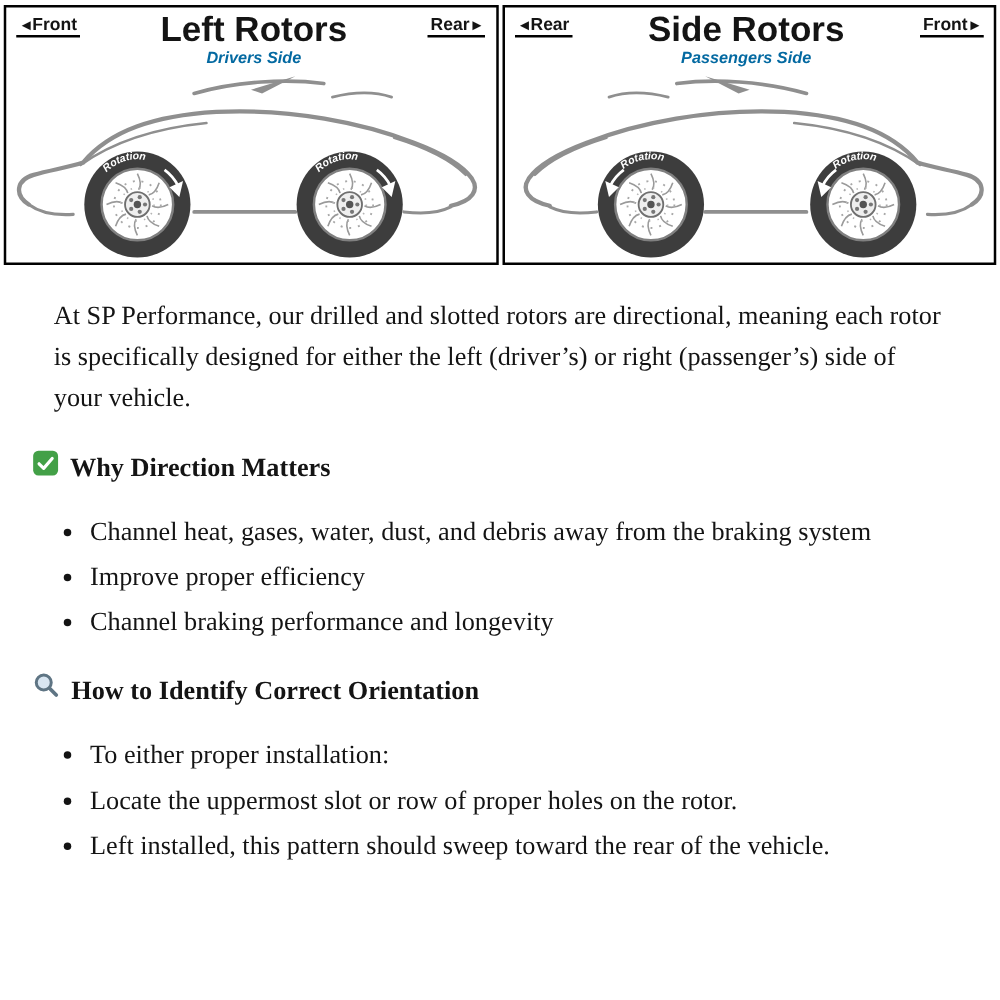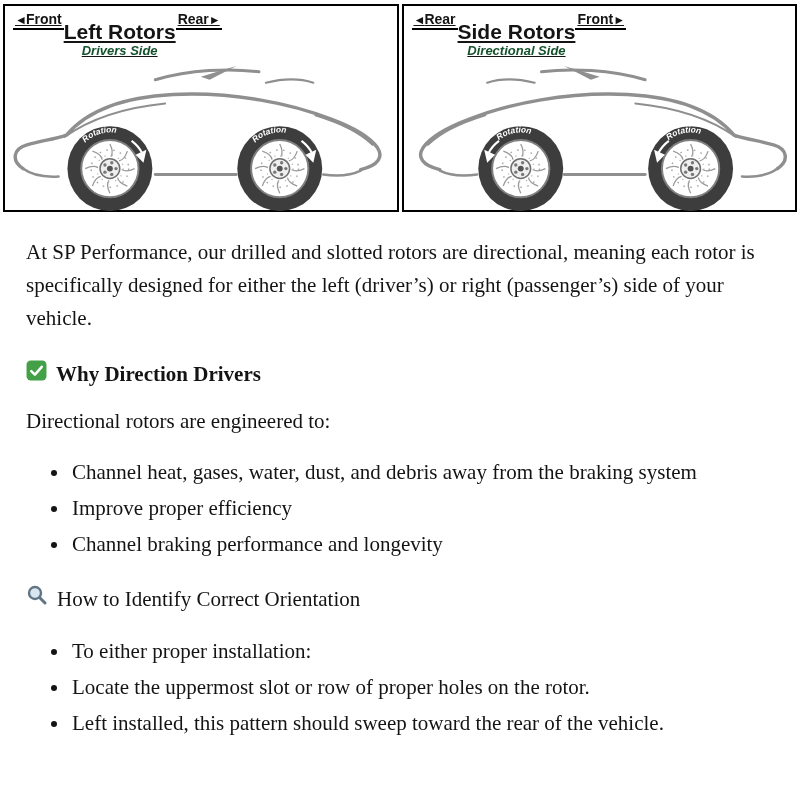--- a/index.html
+++ b/index.html
@@ -1,33 +1,33 @@
 <!DOCTYPE html>
 <html><head>
 <meta charset="utf-8">
 <style>
   html,body{margin:0;padding:0;background:#fff;}
   body{width:800px;height:800px;overflow:hidden;font-family:"Liberation Serif",serif;color:#141414;}
 
   
   .diagram{display:flex;gap:3px;padding:4px 3px 0 3px;}
   .panel{flex:1;border:2px solid #000;background:#fff;height:208px;box-sizing:border-box;position:relative;}
-  .panel-header{display:flex;justify-content:flex-start;align-items:flex-start;padding:5px 8px 0 8px;font-family:"Liberation Sans",sans-serif;text-decoration:underline;}
+  .panel-header{display:flex;justify-content:space-between;align-items:flex-start;padding:5px 8px 0 8px;font-family:"Liberation Sans",sans-serif;}
   .dir-label{font-weight:bold;font-size:14px;border-bottom:2.5px solid #000;padding:0 2px 1px 2px;white-space:nowrap;}
   .dir-label .arr{font-size:12px;letter-spacing:-1px;}
   .panel-title-wrap{text-align:center;margin-top:-2px;}
-  .panel-title{font-weight:bold;font-size:21px;line-height:1.05;margin-top:12px;}
-  .panel-subtitle{font-weight:bold;font-style:italic;font-size:13px;color:#14532d;}
+  .panel-title{font-weight:bold;font-size:28px;line-height:1.05;}
+  .panel-subtitle{font-weight:bold;font-style:italic;font-size:13px;color:#0369a1;}
   .car-svg{display:block;margin-top:0px;}
 
   
   .content{padding:10px 28px 0 26px;font-size:21px;line-height:1.58;}
-  .content p{margin:14px 0;}
+  .content p{margin:14px 17px;}
   .sec-heading{font-weight:bold;margin:22px 0 10px 0;display:flex;align-items:center;gap:9px;}
-  .sec-heading.regular{font-weight:normal;}
+  .sec-heading.regular{font-weight:bold;}
   .icon{display:inline-block;flex:0 0 auto;}
   ul{margin:18px 0 18px 0;padding-left:44px;}
   li{margin:3px 0;padding-left:2px;}
 </style>
 </head>
 <body>
 
 <div class="diagram">
 
   <div class="panel">
@@ -102,21 +102,21 @@
         <path d="M 37,-19 L 34,-6 L 26,-14 Z" fill="#fff"></path>
       </g>
     </svg>
   </div>
 
   <div class="panel">
     <div class="panel-header">
       <span class="dir-label"><span class="arr">◄</span><span>Rear</span></span>
       <span class="panel-title-wrap">
         <div class="panel-title">Side Rotors</div>
-        <div class="panel-subtitle">Directional Side</div>
+        <div class="panel-subtitle">Passengers Side</div>
       </span>
       <span class="dir-label"><span>Front</span><span class="arr">►</span></span>
     </div>
 
     <svg class="car-svg" width="100%" height="158" viewBox="0 0 392 160">
 
       <g transform="translate(392,0) scale(-1,1)">
         <g stroke="#8f8f8f" fill="none" stroke-linecap="round">
           <path d="M 16,112 C 4,104 6,92 20,88 C 34,84 48,82 60,78 C 82,52 118,40 168,37 C 228,34 288,46 328,62 C 352,71 368,81 375,91 C 381,100 376,109 358,113" stroke-width="3.5"></path>
           <path d="M 58,80 C 86,60 120,50 160,46" stroke-width="2"></path>
@@ -158,24 +158,23 @@
 
   <p>At SP Performance, our drilled and slotted rotors are directional, meaning each rotor is specifically designed for either the left (driver’s) or right (passenger’s) side of your vehicle.</p>
 
   <div class="sec-heading">
     <span class="icon">
       <svg width="21" height="21" viewBox="0 0 20 20">
           <rect x="0.5" y="0.5" width="19" height="19" rx="4" fill="#43a047"></rect>
           <path d="M5 10.5 L8.5 14 L15 6.5" stroke="#fff" stroke-width="2.4" fill="none" stroke-linecap="round" stroke-linejoin="round"></path>
         </svg>
     </span>
-    <span>Why Direction Drivers</span>
+    <span>Why Direction Matters</span>
   </div>
 
-  <p>Directional rotors are engineered to:</p>
 
   <ul>
     <li>Channel heat, gases, water, dust, and debris away from the braking system</li>
     <li>Improve proper efficiency</li>
     <li>Channel braking performance and longevity</li>
   </ul>
 
   <div class="sec-heading regular">
     <span class="icon">
       <svg width="22" height="22" viewBox="0 0 22 22">

